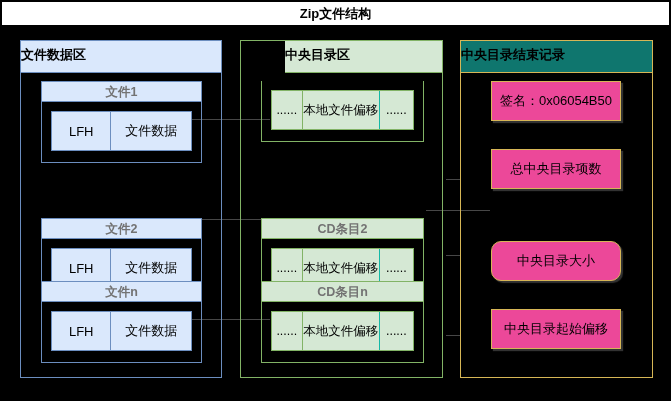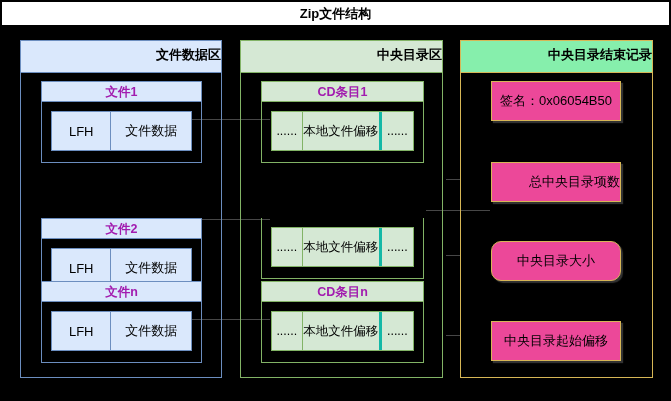--- a/index.html
+++ b/index.html
@@ -12,59 +12,59 @@
     position:absolute; left:0; top:0; width:667px; height:23px;
     background:#ffffff; border:2px solid #000000;
     text-align:center; line-height:23px; font-weight:bold; font-size:13px; color:#000;
   }
   
   .col { position:absolute; top:40px; height:338px; border:1px solid; box-sizing:border-box; z-index:2; }
   .col.blue   { left:20px;  width:202px; border-color:#6c8ebf; }
   .col.green  { left:240px; width:203px; border-color:#82b366; }
   .col.yellow { left:460px; width:193px; border-color:#d6b656; }
   .col-header {
-    height:32px; line-height:28px; text-align:right; font-weight:bold; font-size:13px;
+    height:32px; line-height:28px; text-align:left; font-weight:bold; font-size:13px;
     color:#000; border-bottom:1px solid; box-sizing:border-box;
   }
   .blue   .col-header { background:#dae8fc; border-color:#6c8ebf; }
-  .green  .col-header { background:#d5e8d4; border-color:#82b366; }
-  .yellow .col-header { background:#86efac; border-color:#d6b656;font-family:Liberation Serif, serif; }
+  .green  .col-header { background:#d5e8d4; border-color:#82b366;margin-left:44px; }
+  .yellow .col-header { background:#0f766e; border-color:#d6b656;font-family:Liberation Serif, serif; }
   
   .group { position:absolute; left:20px; }
   .blue  .group { width:161px; }
   .green .group { width:163px; }
   .g0 { top:40px; } .g1 { top:141px;margin-top:36px; } .g2 { top:240px;border-radius:7px; }
   .group-title {
     height:21px; line-height:21px; text-align:center; font-weight:bold; font-size:12.5px;
-    color:#a21caf; border:1px solid; box-sizing:border-box;
+    color:#737373; border:1px solid; box-sizing:border-box;
   }
   .blue  .group-title { background:#dae8fc; border-color:#6c8ebf; }
   .green .group-title { background:#d5e8d4; border-color:#82b366; }
   .group-body { position:relative; height:61px; border:1px solid; border-top:none; box-sizing:border-box; }
   .blue  .group-body { border-color:#6c8ebf; }
   .green .group-body { border-color:#82b366; }
   .row {
     position:absolute; left:9px; right:9px; top:9px; height:40px;
     display:flex; border:1px solid; box-sizing:border-box; font-size:13px;
   }
   .blue  .row { background:#dae8fc; border-color:#6c8ebf; }
   .green .row { background:#d5e8d4; border-color:#82b366; font-size:12.5px; }
   .cell { display:flex; align-items:center; justify-content:center; color:#000; overflow:hidden; white-space:nowrap; }
   .blue  .cell.c0 { width:42%; border-right:1px solid #6c8ebf; }
   .blue  .cell.c1 { flex:1; }
   .green .cell.c0 { width:21%; border-right:1px solid #82b366; }
-  .green .cell.c1 { width:54%; border-right:3px solid #14b8a6; }
+  .green .cell.c1 { width:54%; border-right:1px solid #14b8a6; }
   .green .cell.c2 { flex:1; }
   
   .field {
     position:absolute; left:30px; width:130px; height:40px; line-height:38px;
     text-align:center; background:#ec4899; border:1px solid #d6b656; box-sizing:border-box;
     font-size:13px; color:#000; box-shadow:2px 2px 1px rgba(99,99,99,0.5);
   }
-  .f0 { top:40px; } .f1 { top:121px;text-align:right; } .f2 { top:200px;border-radius:10px; } .f3 { top:280px; }
+  .f0 { top:40px; } .f1 { top:108px; } .f2 { top:200px;border-radius:10px; } .f3 { top:268px; }
   
   .connector { position:absolute; height:1px; background:#474747; z-index:1; }
   .cl1 { left:192px; top:119px; width:78px; }
   .cl2 { left:192px; top:219px; width:78px; }
   .cl3 { left:192px; top:319px; width:78px; }
   .cr1 { left:426px; top:210px; width:64px; }
   .cs1 { left:446px; top:179px; width:14px; }
   .cs2 { left:446px; top:255px; width:14px; }
   .cs3 { left:446px; top:335px; width:14px; }
 </style>
@@ -114,31 +114,31 @@
           <div class="cell c1">文件数据</div>
         </div>
       </div>
     </div>
   </div>
 
   <div class="col green">
     <div class="col-header">中央目录区</div>
 
     <div class="group g0">
-      <div class="group-title">CD条目1</div>
       <div class="group-body">
         <div class="row">
           <div class="cell c0">......</div>
           <div class="cell c1">本地文件偏移</div>
           <div class="cell c2">......</div>
         </div>
       </div>
     </div>
 
     <div class="group g1">
+      <div class="group-title">CD条目2</div>
       <div class="group-body">
         <div class="row">
           <div class="cell c0">......</div>
           <div class="cell c1">本地文件偏移</div>
           <div class="cell c2">......</div>
         </div>
       </div>
     </div>
 
     <div class="group g2">

